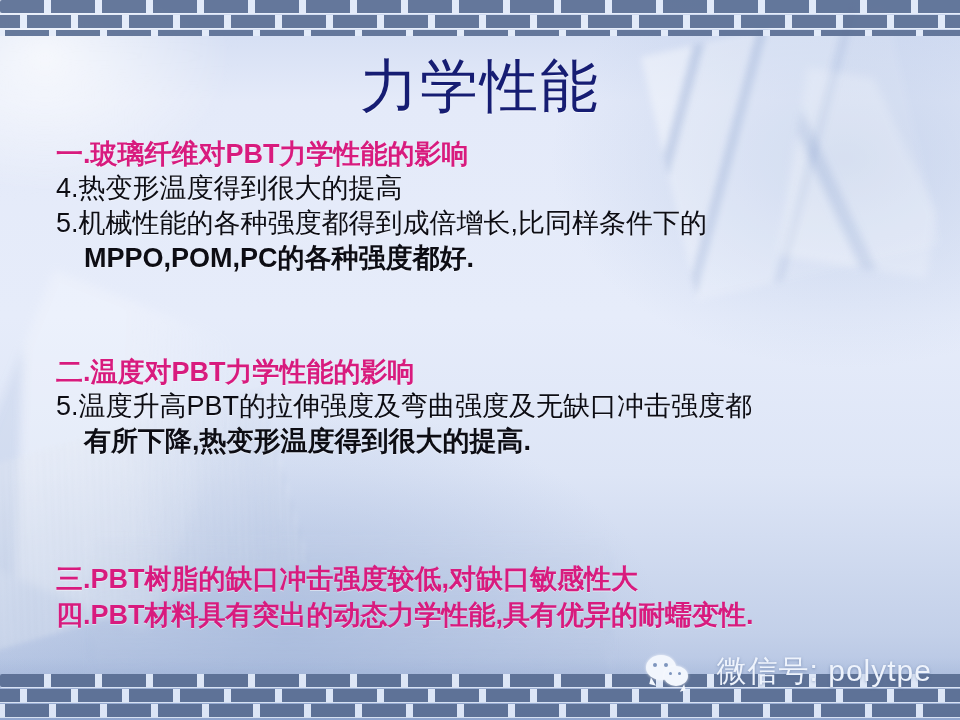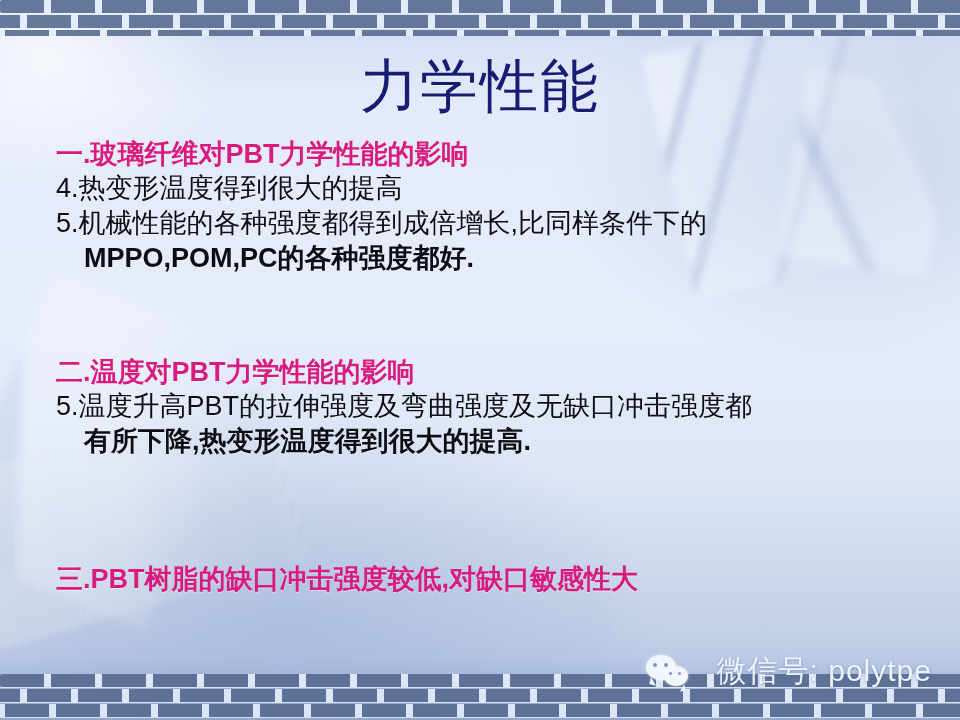--- a/index.html
+++ b/index.html
@@ -180,20 +180,21 @@
     </div>
 
     <div class="body-block" id="blk2">
       <div class="hd">二.温度对PBT力学性能的影响</div>
       <div class="ln">5.温度升高PBT的拉伸强度及弯曲强度及无缺口冲击强度都</div>
       <div class="ln ind">有所下降,热变形温度得到很大的提高.</div>
     </div>
 
     <div class="body-block" id="blk3">
       <div class="pinkline">三.PBT树脂的缺口冲击强度较低,对缺口敏感性大</div>
+      <div class="pinkline">四.PBT材料具有突出的动态力学性能,具有优异的耐蠕变性.</div>
     </div>
 
     <div class="watermark">
       <span class="wechat-logo">
         <span class="bub big">
           <span class="dot" style="left:7px;top:8px;"></span>
           <span class="dot" style="left:18px;top:8px;"></span>
         </span>
         <span class="bub small">
           <span class="dot" style="left:5px;top:6px;width:3px;height:3px;"></span>

